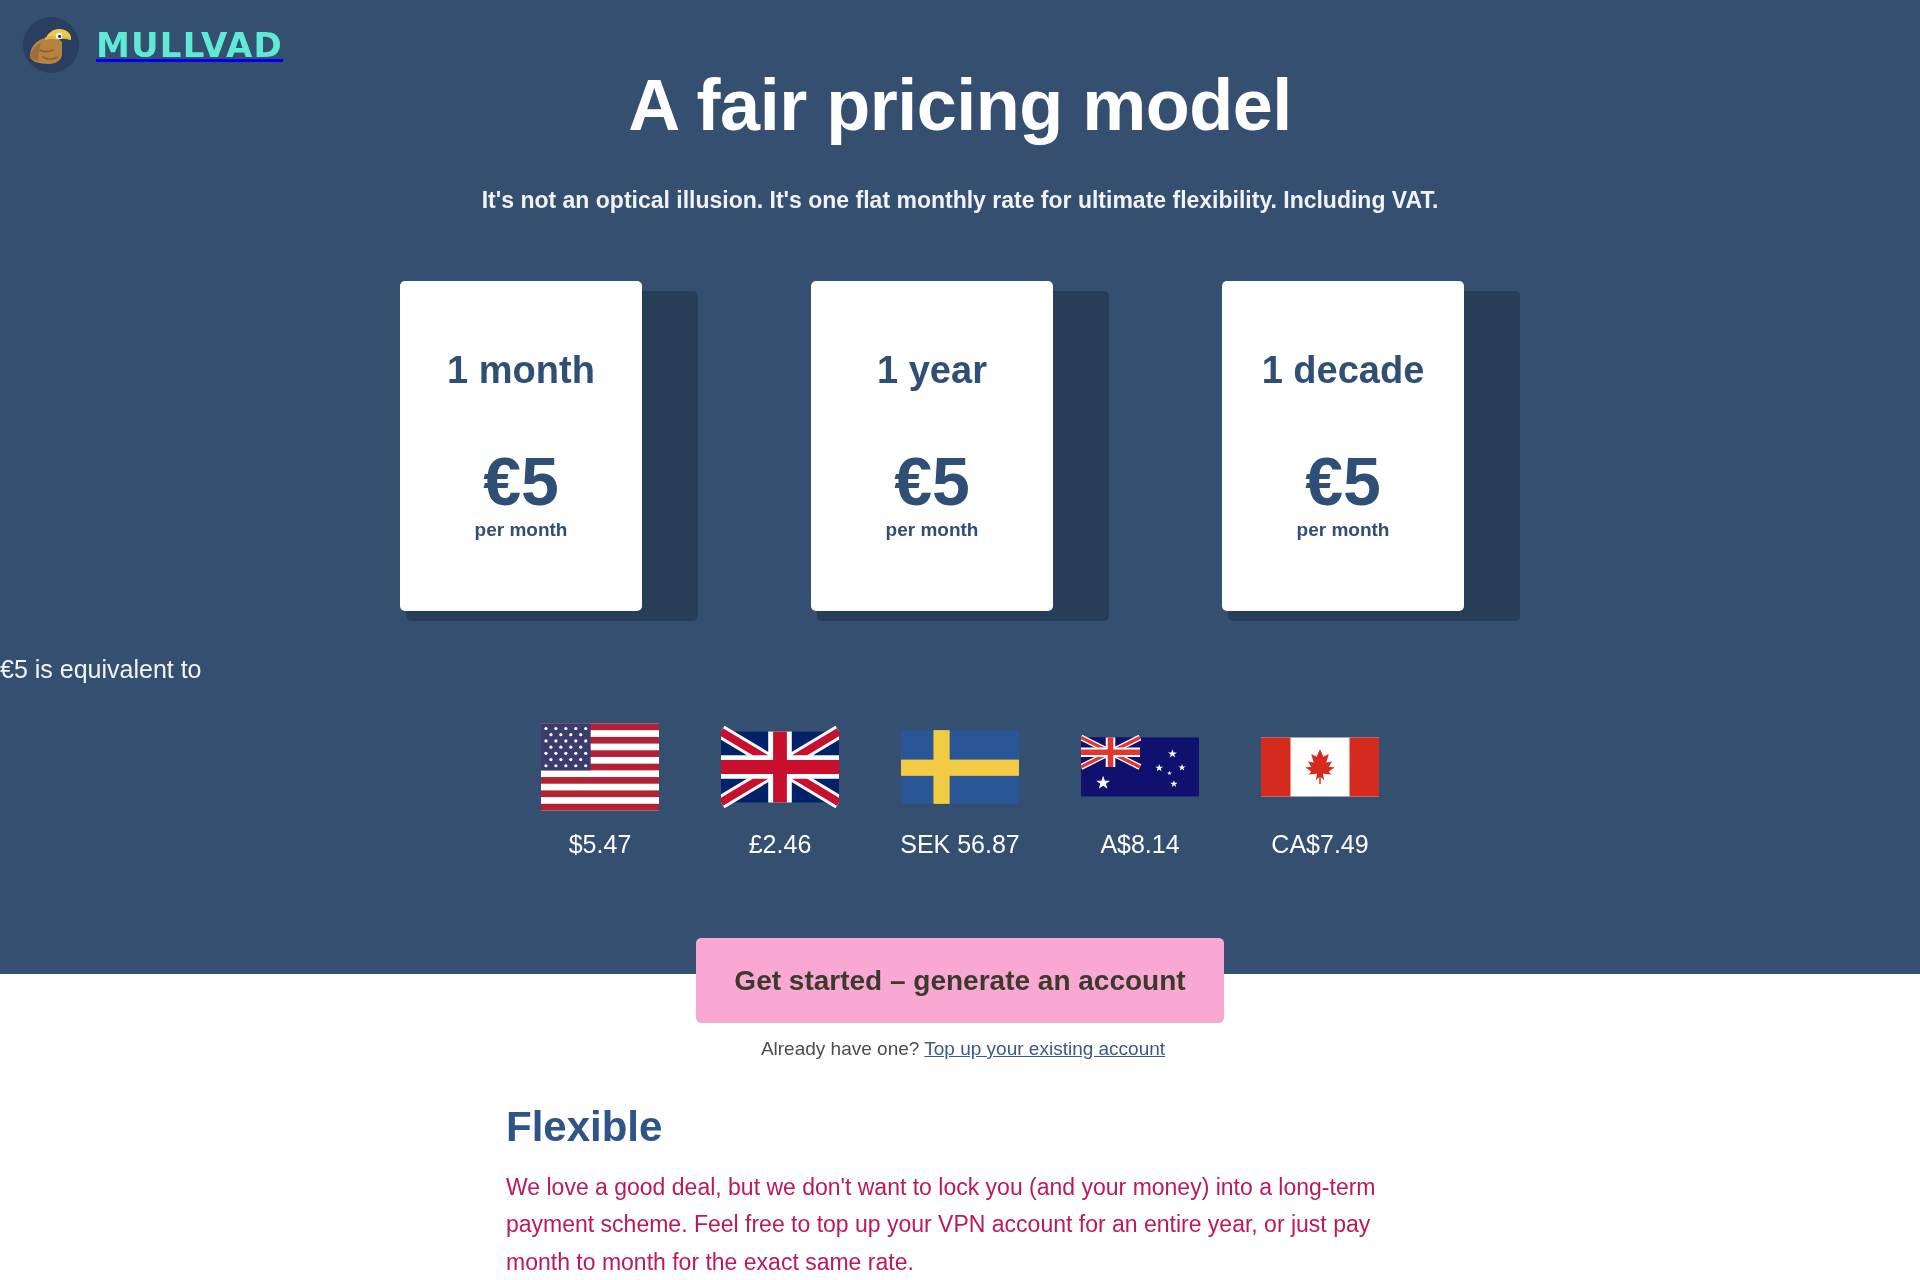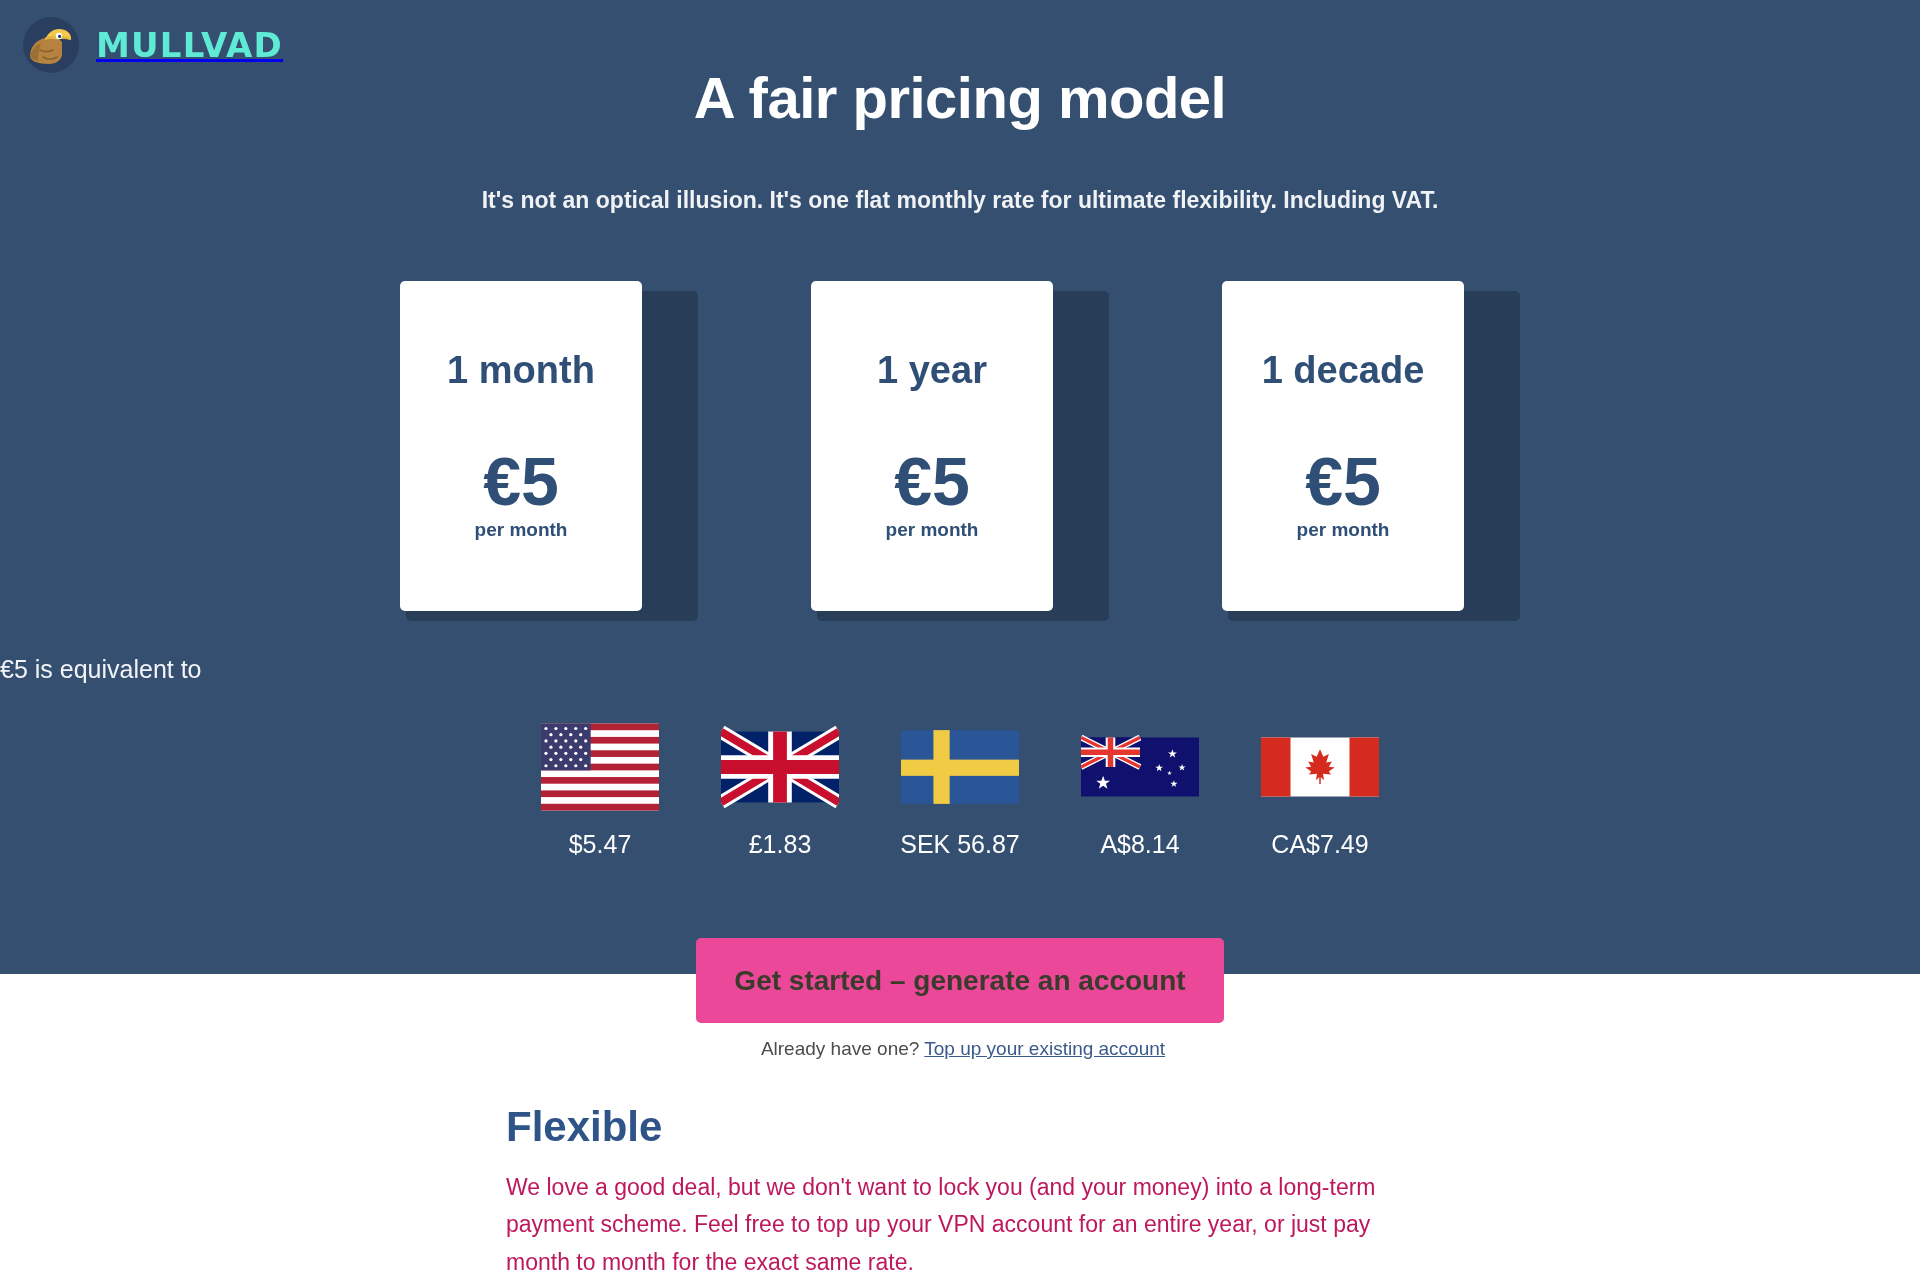--- a/index.html
+++ b/index.html
@@ -56,21 +56,21 @@
     font-family: "DejaVu Sans", "Liberation Sans", sans-serif;
   }
 
   .hero-title {
     position: absolute;
     top: 68px;
     left: 0;
     width: 1920px;
     text-align: center;
     color: #ffffff;
-    font-size: 58px;
+    font-size: 72px;
     font-weight: 700;
     letter-spacing: -0.5px;
     line-height: 1.05;
     font-family: "Liberation Sans", "DejaVu Sans", sans-serif;
   }
 
   .hero-subtitle {
     position: absolute;
     top: 187px;
     left: 0;
@@ -198,21 +198,21 @@
     position: absolute;
     top: 938px;
     left: 0;
     width: 1920px;
     display: flex;
     justify-content: center;
     z-index: 5;
   }
 
   .cta-button {
-    background: #ec4899;
+    background: #f9a8d4;
     color: #3b3b2b;
     border: none;
     border-radius: 5px;
     font-size: 28px;
     font-weight: 700;
     padding: 0 38px;
     height: 85px;
     line-height: 85px;
     cursor: pointer;
     font-family: "Liberation Sans", "DejaVu Sans", sans-serif;
@@ -372,21 +372,21 @@
       </div>
 
       <div class="currency">
         <svg class="flag" viewBox="0 0 120 72">
           <rect width="120" height="72" fill="#012169"></rect>
           <path d="M0,0 L120,72 M120,0 L0,72" stroke="#ffffff" stroke-width="14"></path>
           <path d="M0,0 L120,72 M120,0 L0,72" stroke="#C8102E" stroke-width="8"></path>
           <path d="M60,0 V72 M0,36 H120" stroke="#ffffff" stroke-width="24"></path>
           <path d="M60,0 V72 M0,36 H120" stroke="#C8102E" stroke-width="14"></path>
         </svg>
-        <span class="currency-amount">£1.83</span>
+        <span class="currency-amount">£2.46</span>
       </div>
 
       <div class="currency">
         <svg class="flag" viewBox="0 0 160 100">
           <rect width="160" height="100" fill="#2a5596"></rect>
           <rect x="0" y="40" width="160" height="22" fill="#f2cb44"></rect>
           <rect x="44" y="0" width="22" height="100" fill="#f2cb44"></rect>
         </svg>
         <span class="currency-amount">SEK 56.87</span>
       </div>

